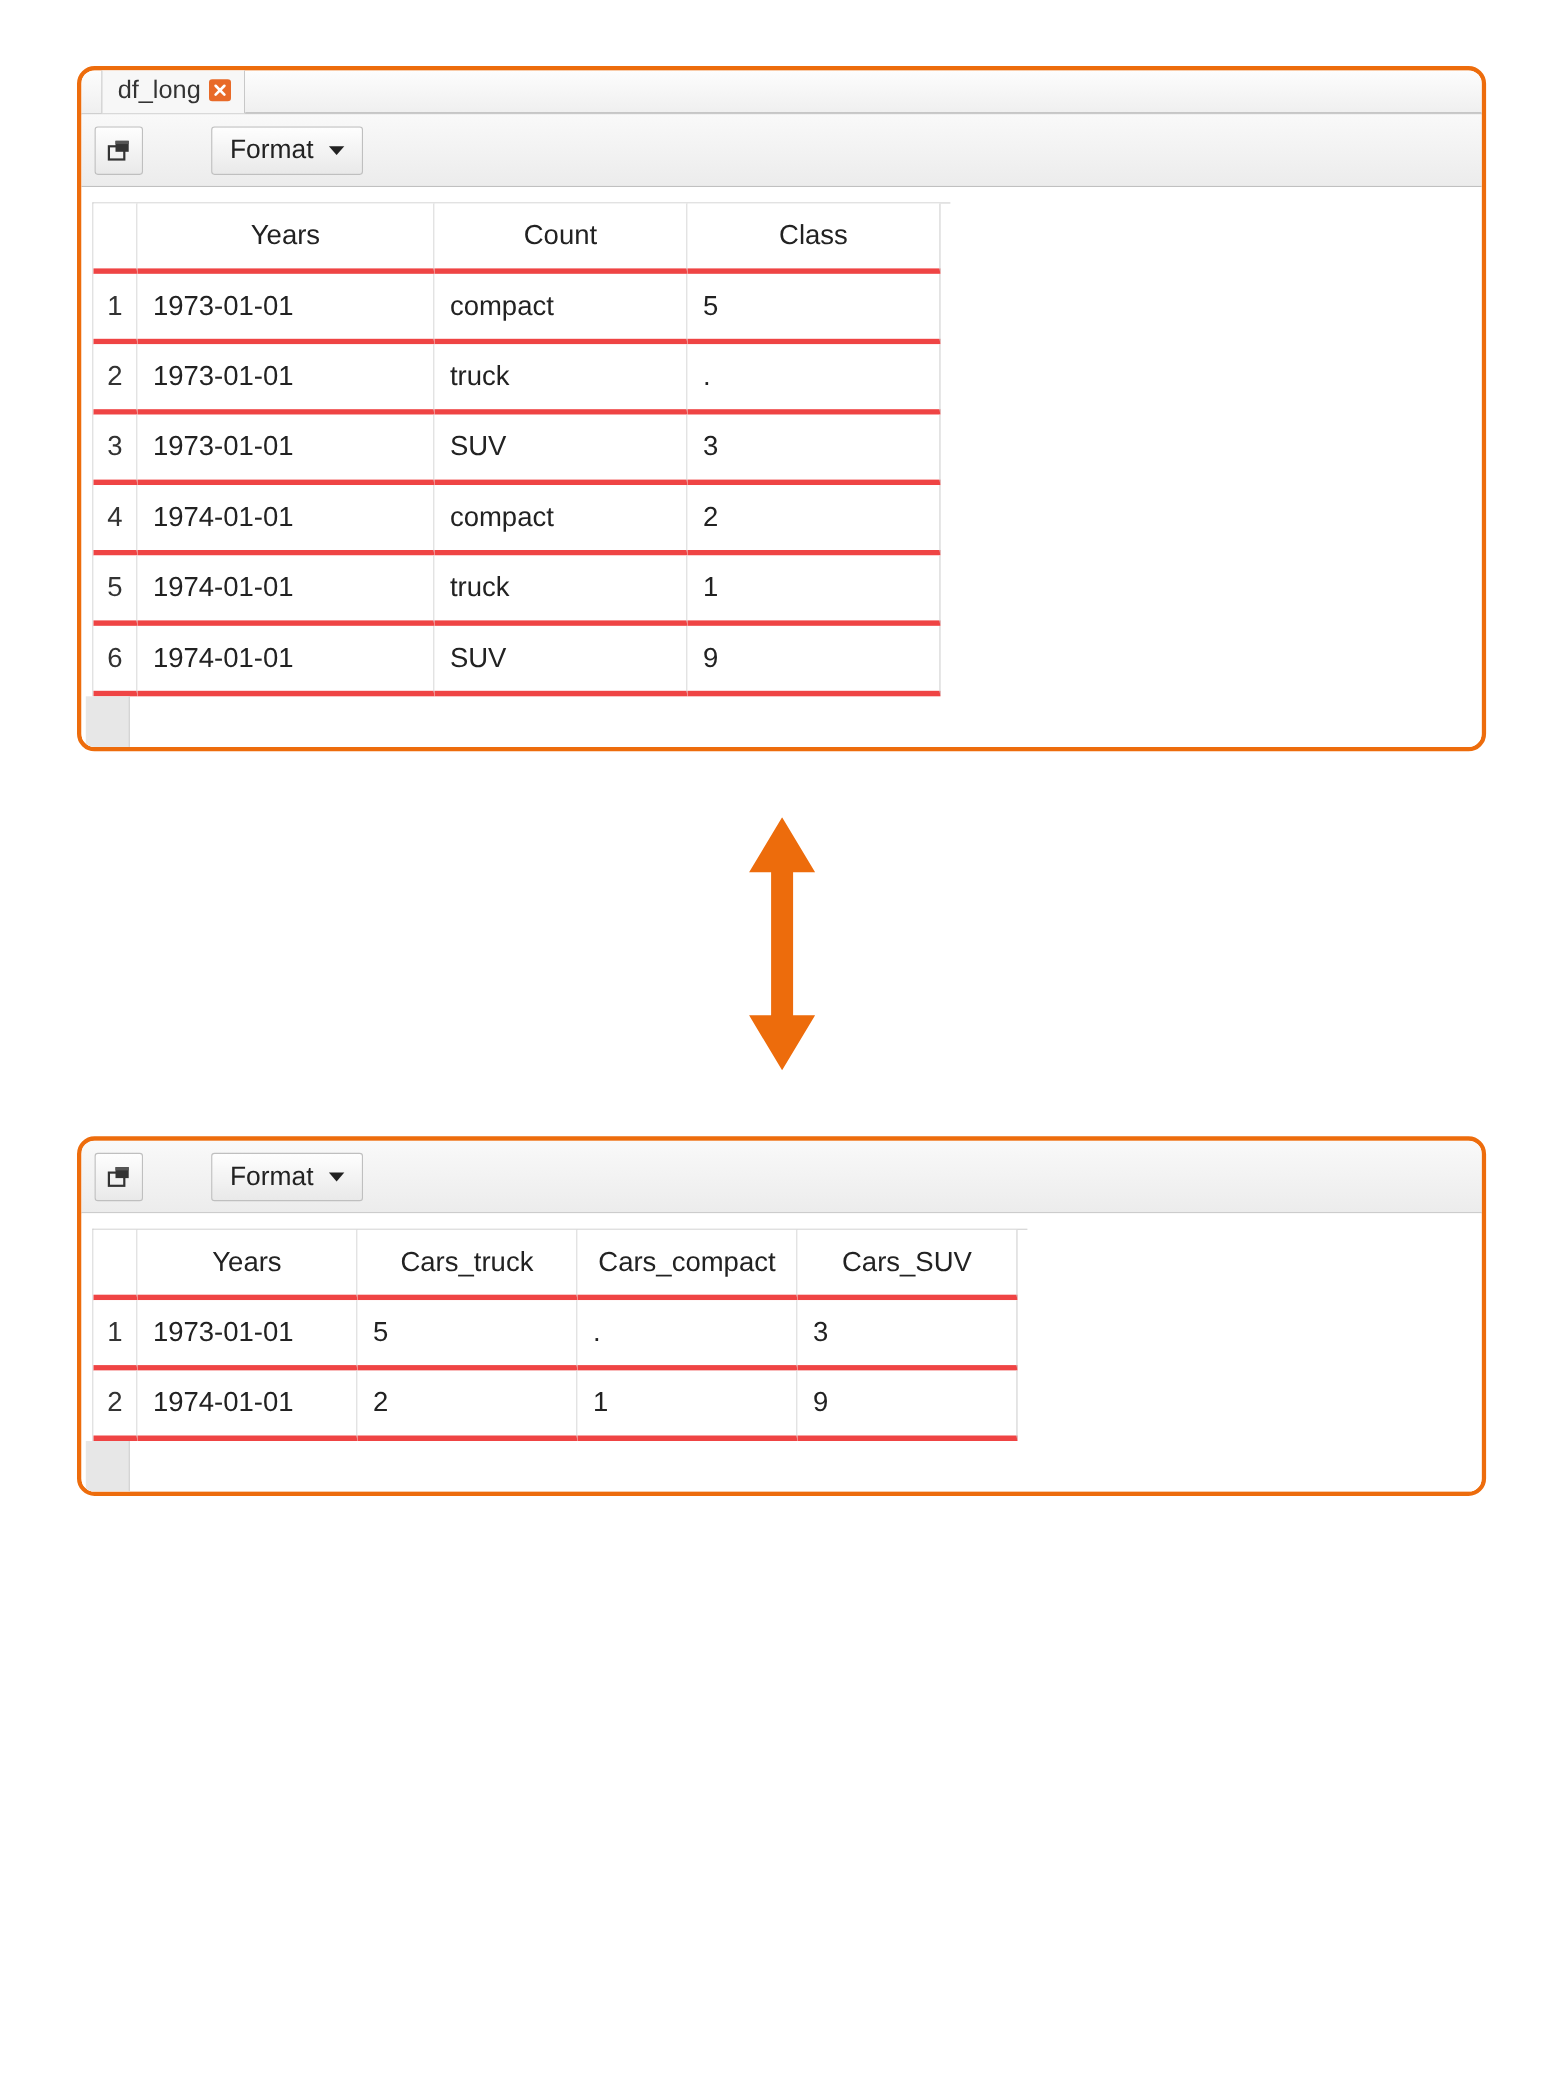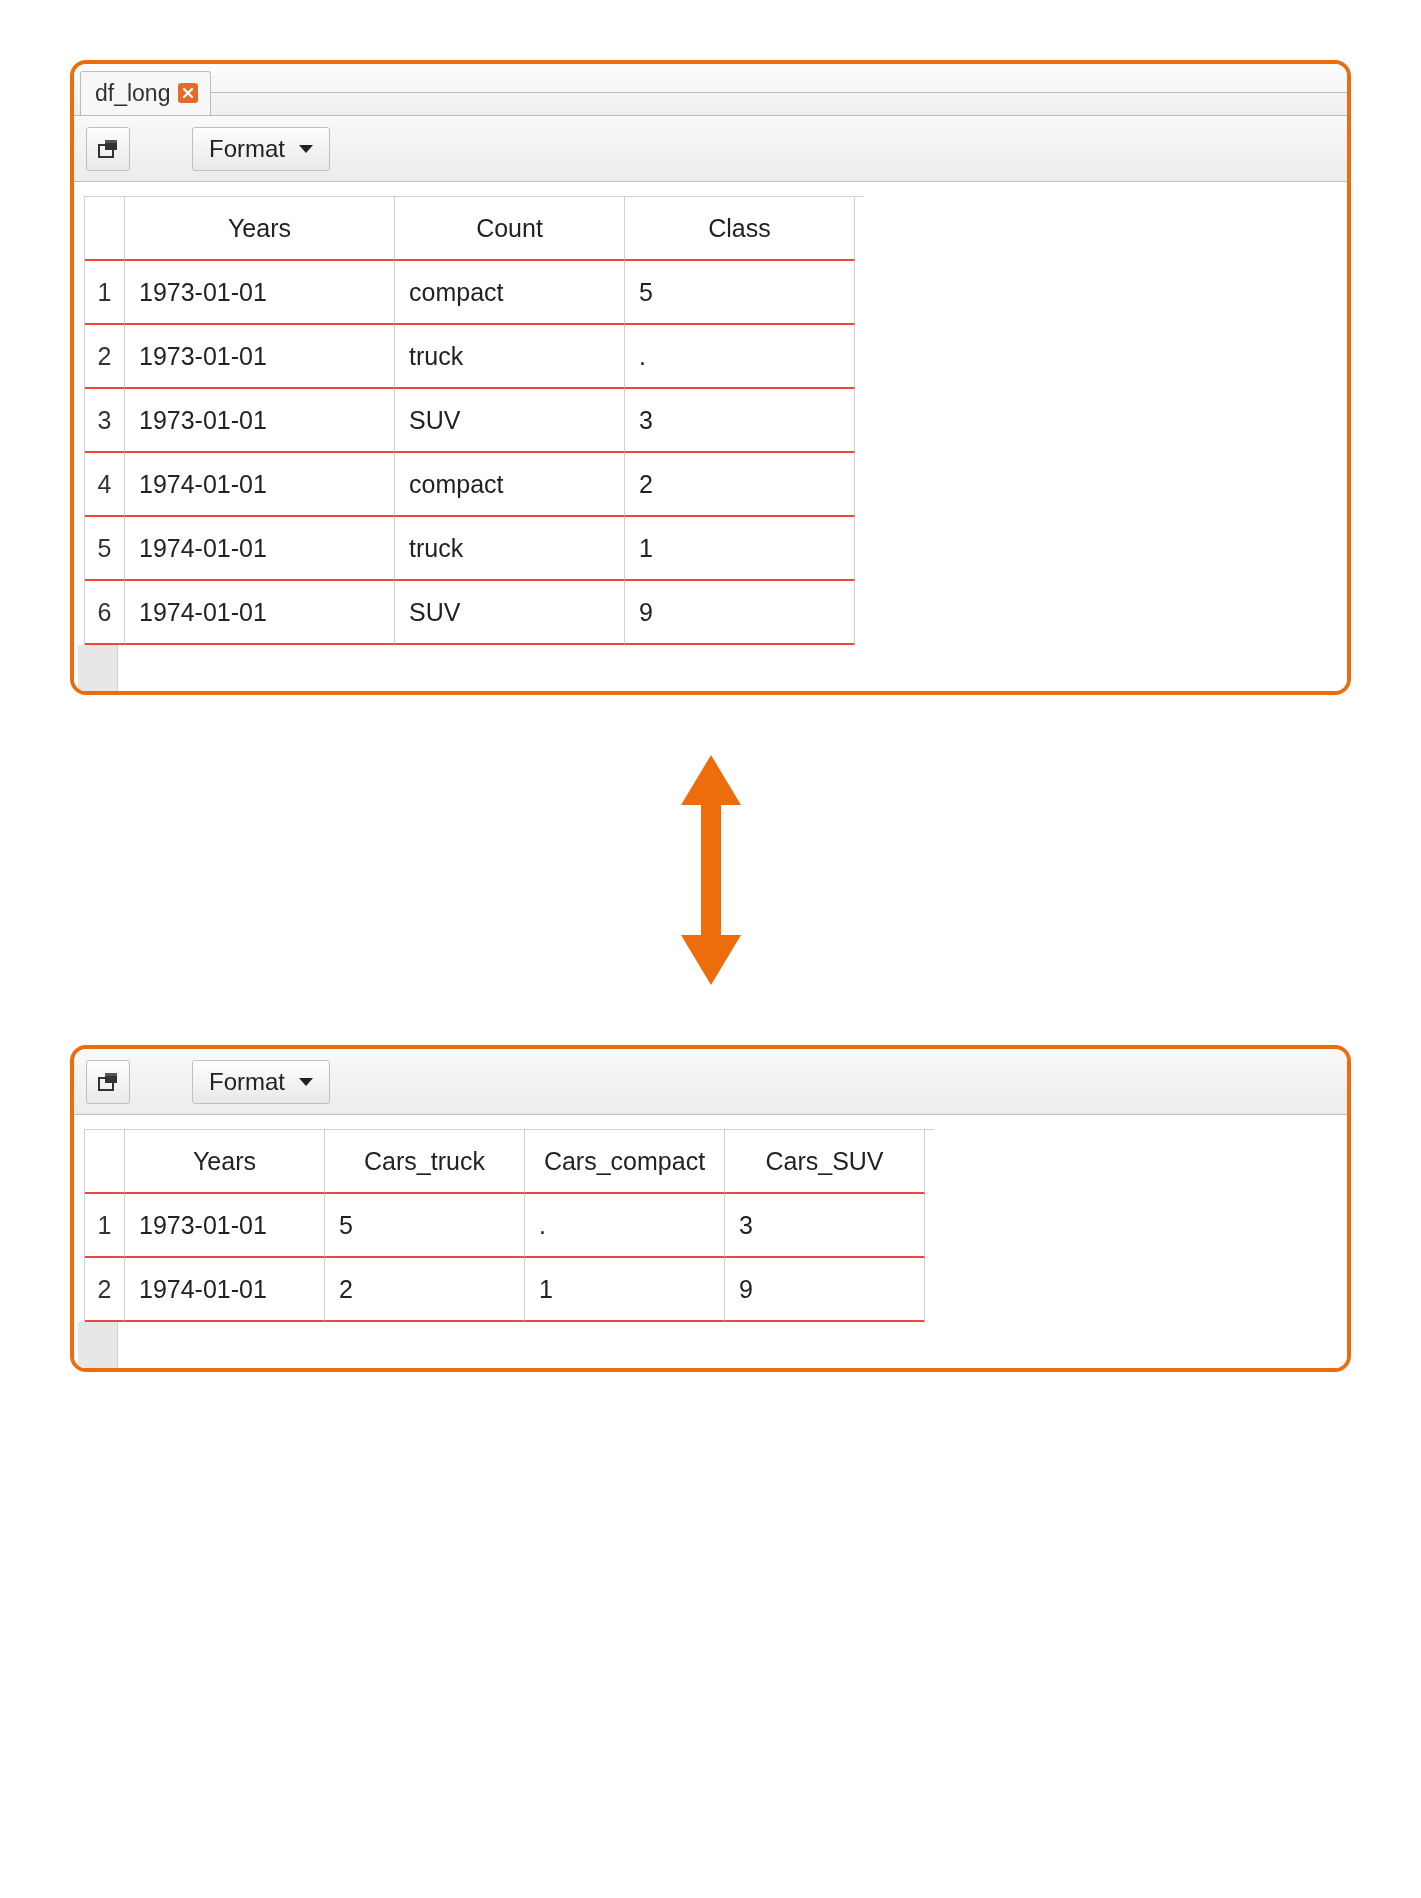--- a/index.html
+++ b/index.html
@@ -16,25 +16,26 @@
   .panel {
     border: 4px solid #ED6C0C;
     border-radius: 16px;
     background: #ffffff;
     overflow: hidden;
     margin: 0 auto;
     width: 100%;
   }
   .tabbar {
     display: flex;
-    align-items: center;
+    align-items: flex-end;
     background: linear-gradient(#fdfdfd, #efefef);
     border-bottom: 1px solid #bcbcbc;
-    height: 52px;
+    height: 40px;
     padding-top: 6px;
+    padding-left: 12px;
   }
   .tab {
     display: flex;
     align-items: center;
     gap: 8px;
     background: #f7f7f7;
     border: 1px solid #bcbcbc;
     border-bottom: none;
     border-top-left-radius: 3px;
     border-top-right-radius: 3px;
@@ -99,21 +100,21 @@
     display: grid;
     border-top: 1px solid #d0d0d0;
     border-left: 1px solid #d0d0d0;
     font-size: 25px;
     color: #222;
     background: #fff;
     margin: 0 0 0 0;
   }
   .cell {
     border-right: 1px solid #d0d0d0;
-    border-bottom: 2px solid #ef4444;
+    border-bottom: 5px solid #ef4444;
     padding: 14px 14px;
     display: flex;
     align-items: center;
     min-height: 64px;
     background: #fff;
   }
   .hcell {
     justify-content: center;
     font-weight: 400;
     color: #222;

